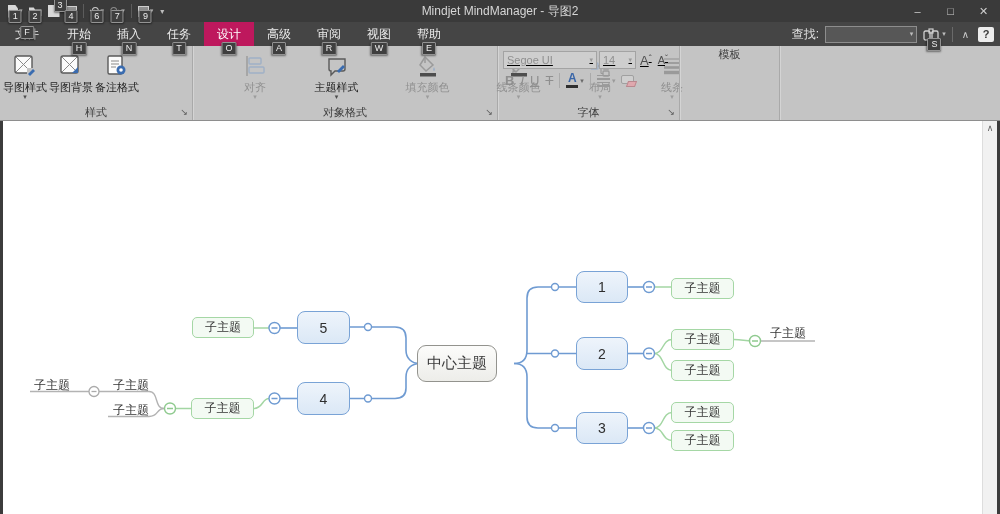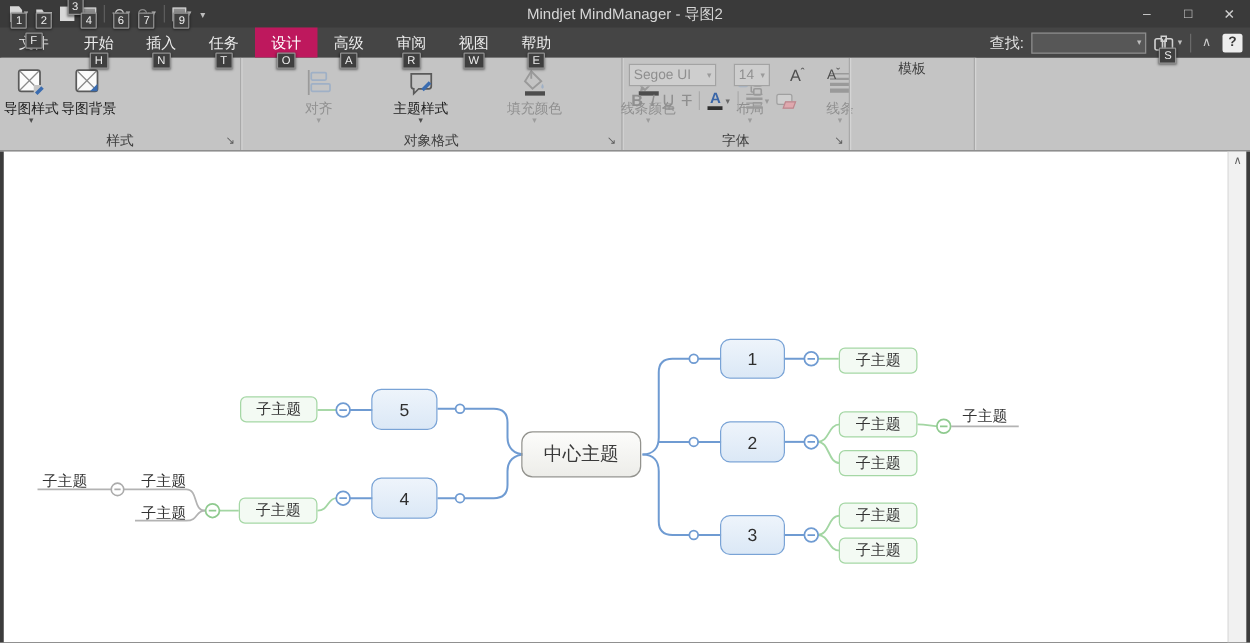--- a/index.html
+++ b/index.html
@@ -51,21 +51,21 @@
   .bigbtn.narrow { width:43px;margin-left:48px; }
   .bicon { height:30px; display:flex; align-items:center; justify-content:center; }
   .blabel { font-size:11px; color:#1f1f1f; line-height:12px; white-space:nowrap; }
   .barrow { font-size:7px; color:#4d4d4d; height:9px; line-height:8px; }
   .disabled .blabel { color:#909090; }
   .disabled .barrow { color:#9c9c9c; }
   .bicon.hilite { background:#cfe2f5; border:1px solid #78a5d8; border-radius:2px; padding:1px; }
 
   
   .fontgroup .rbody { flex-direction:column; align-items:stretch; }
-  .fontrow1 { display:flex; align-items:center; gap:14px; margin:4px 3px 0; }
+  .fontrow1 { display:flex; align-items:center; gap:2px; margin:4px 3px 0;text-decoration:underline; }
   .combo { background:#cecece; border:1px solid #a3a3a3; height:18px; display:flex; align-items:center; font-size:11px; color:#8f8f8f; padding:0 3px; }
   .combo .dd { margin-left:auto; color:#9b9b9b; }
   .combo.name { width:94px; }
   .combo.size { width:37px;align-items:center; }
   .azbtn { font-size:13px; color:#4f4f4f; display:flex; align-items:flex-start; line-height:13px; padding:0 2px; }
   .azmark { font-size:9px; line-height:8px; color:#4f4f4f; }
   .fontrow2 { display:flex; align-items:center; gap:6px; margin:4px 5px 0; }
   .fmt { font-size:13px; color:#8f8f8f; line-height:14px; }
   .fmt.b { font-weight:bold; } .fmt.i { font-style:italic; }
   .fmt.u { text-decoration:underline; } .fmt.s { text-decoration:line-through; }
@@ -221,20 +221,32 @@
         <div class="bicon">
           <svg width="26" height="26" viewBox="0 0 26 26">
             <rect x="3" y="3" width="17" height="17" rx="2" fill="#fbfbfb" stroke="#5a5a5a" stroke-width="1.4"></rect>
             <path d="M4,4 L19,19 M19,4 L4,19" stroke="#8a8a8a" stroke-width="1"></path>
             <path d="M14,20 L20,14 L20,20 Z" fill="#3a6cb0"></path>
           </svg>
         </div>
         <div class="blabel">导图背景</div>
         <div class="barrow"></div>
       </div>
+      <div class="bigbtn">
+        <div class="bicon">
+          <svg width="26" height="26" viewBox="0 0 26 26">
+            <rect x="4" y="3" width="14" height="18" rx="1.5" fill="#fbfbfb" stroke="#5a5a5a" stroke-width="1.4"></rect>
+            <path d="M7,8 H15 M7,11 H15 M7,14 H12" stroke="#8a8a8a" stroke-width="1.2"></path>
+            <circle cx="17" cy="17" r="4.5" fill="#3a6cb0"></circle>
+            <circle cx="17" cy="17" r="1.8" fill="#fbfbfb"></circle>
+          </svg>
+        </div>
+        <div class="blabel">备注格式</div>
+        <div class="barrow"></div>
+      </div>
     </div>
     <div class="glabelrow">
       <span>样式</span>
       <span class="launcher">↘</span>
     </div>
   </div>
 
   <div class="rgroup" style="width:305px">
     <div class="rbody">
       <div class="bigbtn narrow disabled">
@@ -435,21 +447,21 @@
       <circle cx="167" cy="287.5" r="5.5"></circle>
       <path d="M749,220 H755 M164,287.5 H170"></path>
     </g>
 
     <g fill="#ffffff" stroke="#ababab" stroke-width="1.3">
       <circle cx="91" cy="270.5" r="5"></circle>
       <path d="M88.5,270.5 H93.5"></path>
     </g>
   </svg>
 
-  <div class="topic central" style="left:414px;top:224px;width:96px;height:37px">中心主题</div>
+  <div class="topic central" style="left:414px;top:224px;width:80px;height:37px">中心主题</div>
 
   <div class="topic blue" style="left:573px;top:150px;width:52px;height:32px">1</div>
   <div class="topic blue" style="left:573px;top:216px;width:52px;height:33px">2</div>
   <div class="topic blue" style="left:573px;top:291px;width:52px;height:32px">3</div>
   <div class="topic blue" style="left:294px;top:190px;width:53px;height:33px">5</div>
   <div class="topic blue" style="left:294px;top:261px;width:53px;height:33px">4</div>
 
   <div class="topic green" style="left:668px;top:157px;width:63px;height:21px">子主题</div>
   <div class="topic green" style="left:668px;top:208px;width:63px;height:21px">子主题</div>
   <div class="topic green" style="left:668px;top:239px;width:63px;height:21px">子主题</div>

